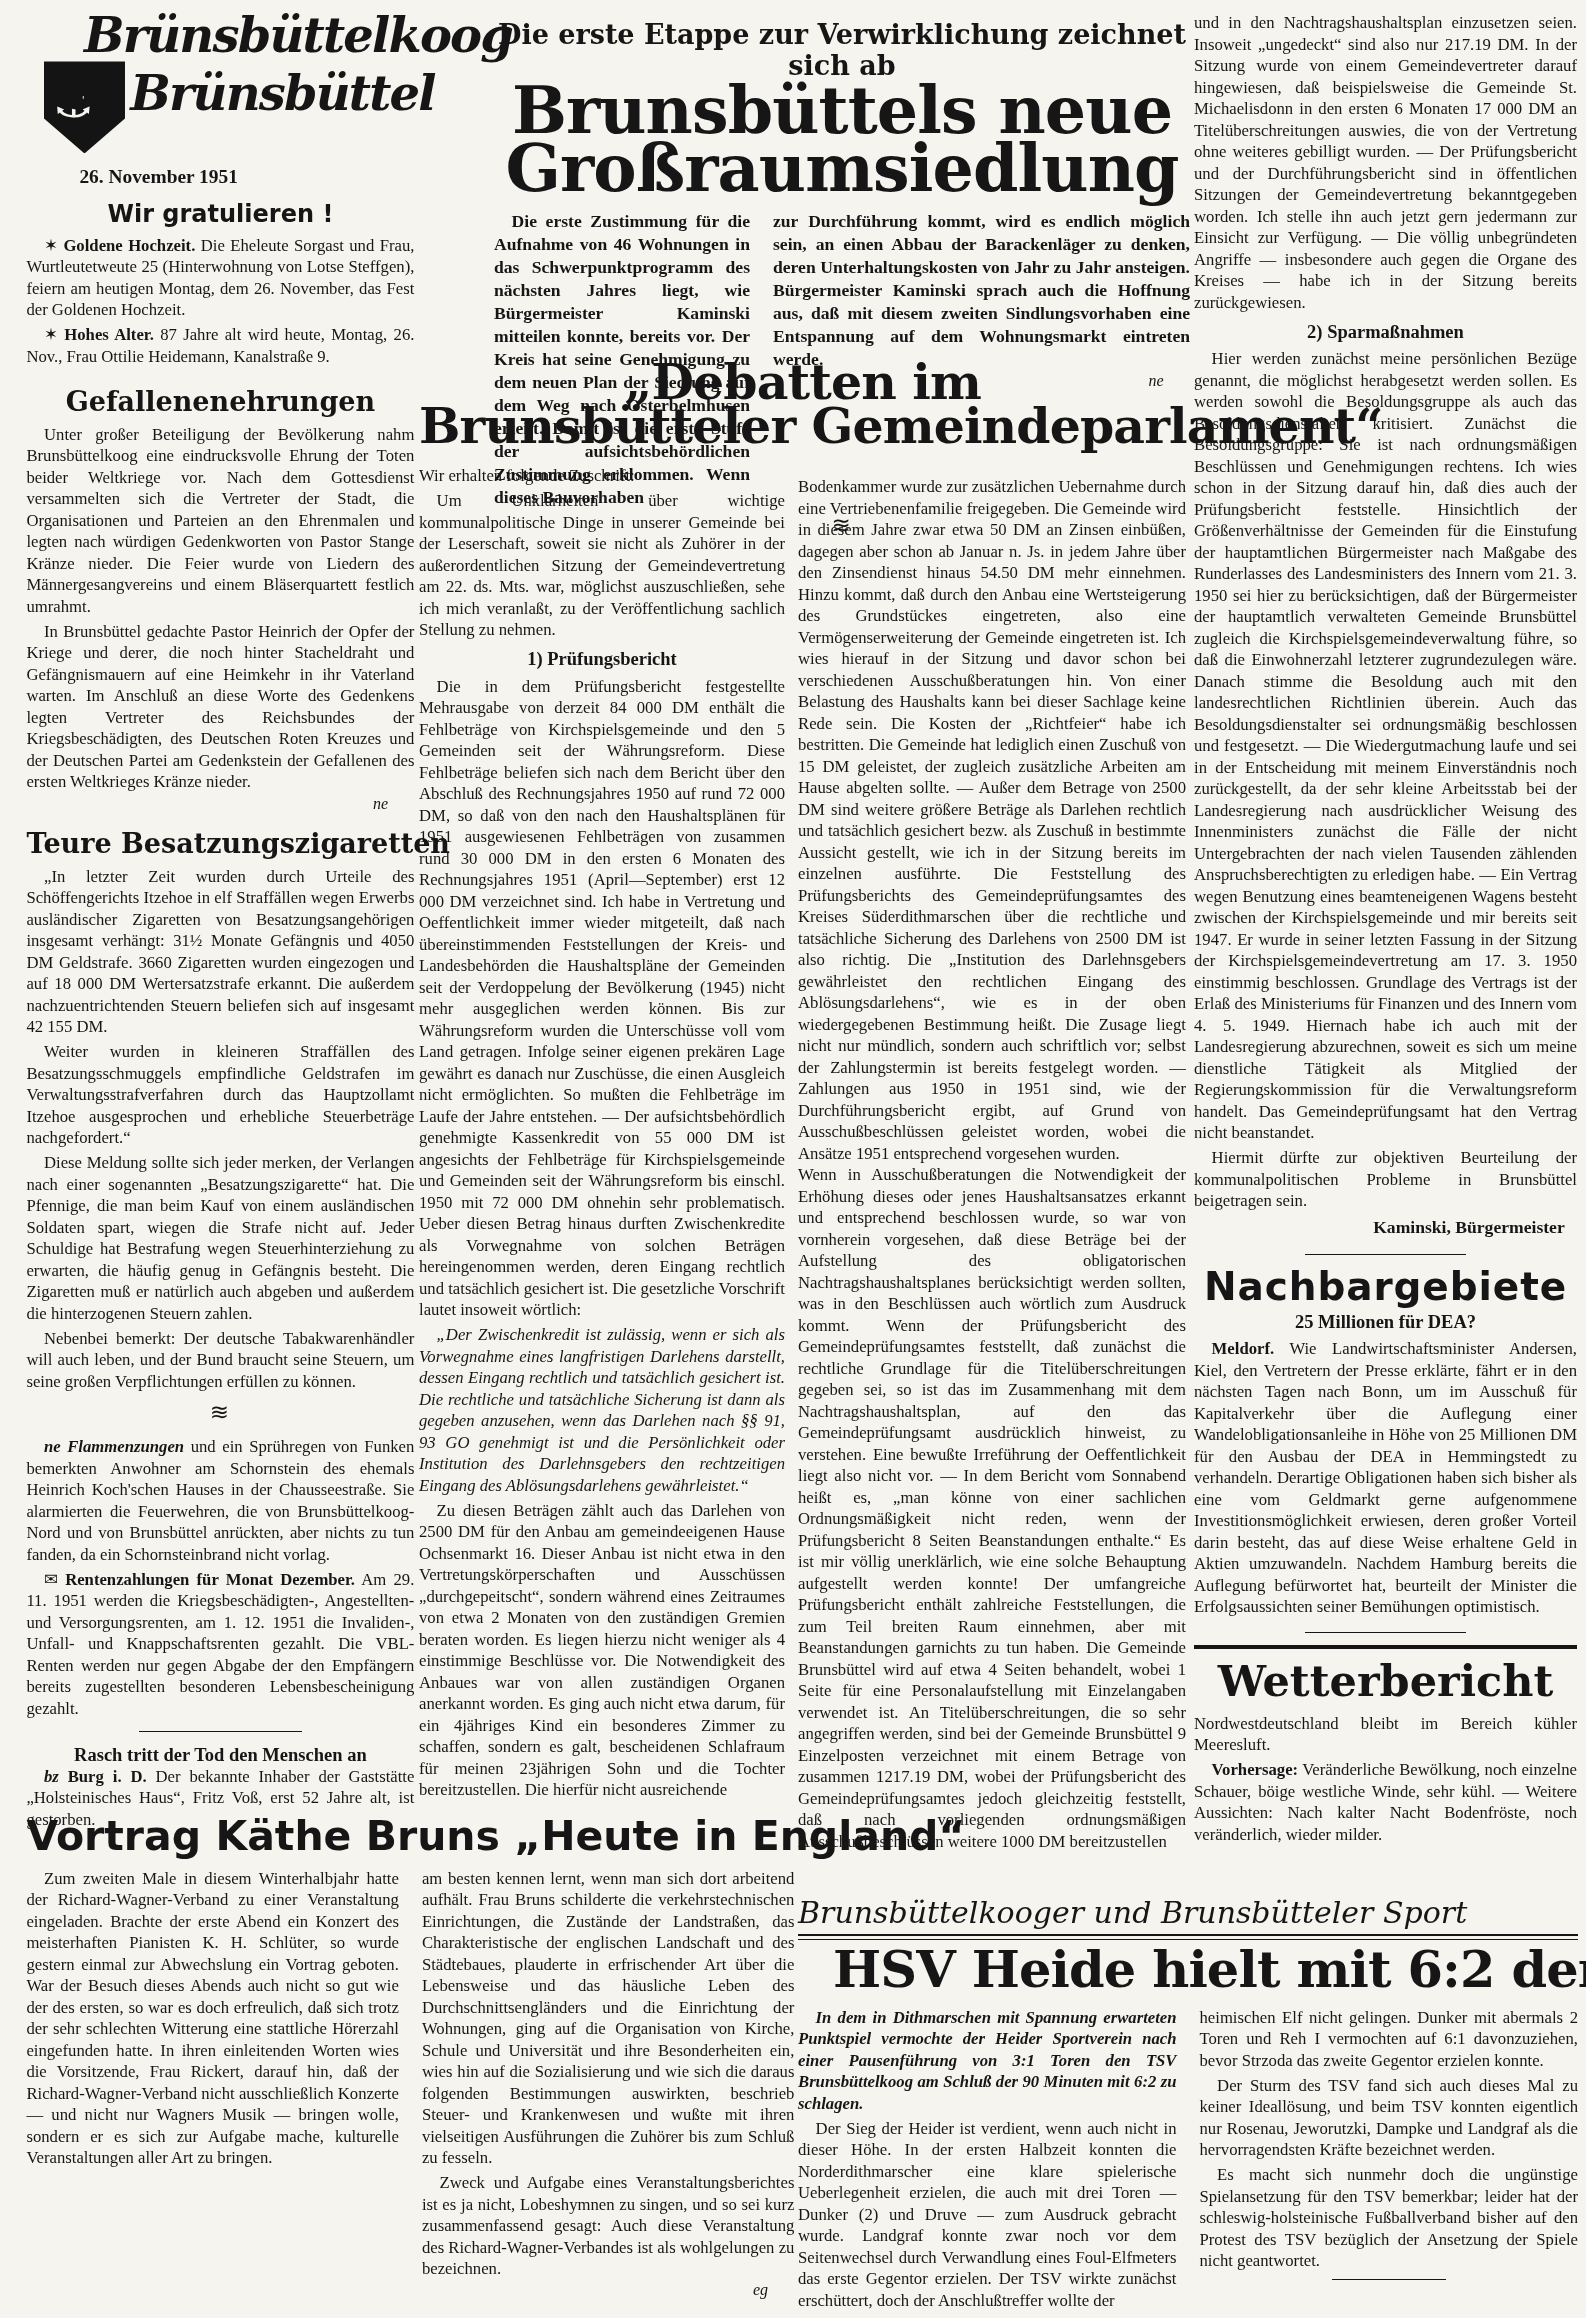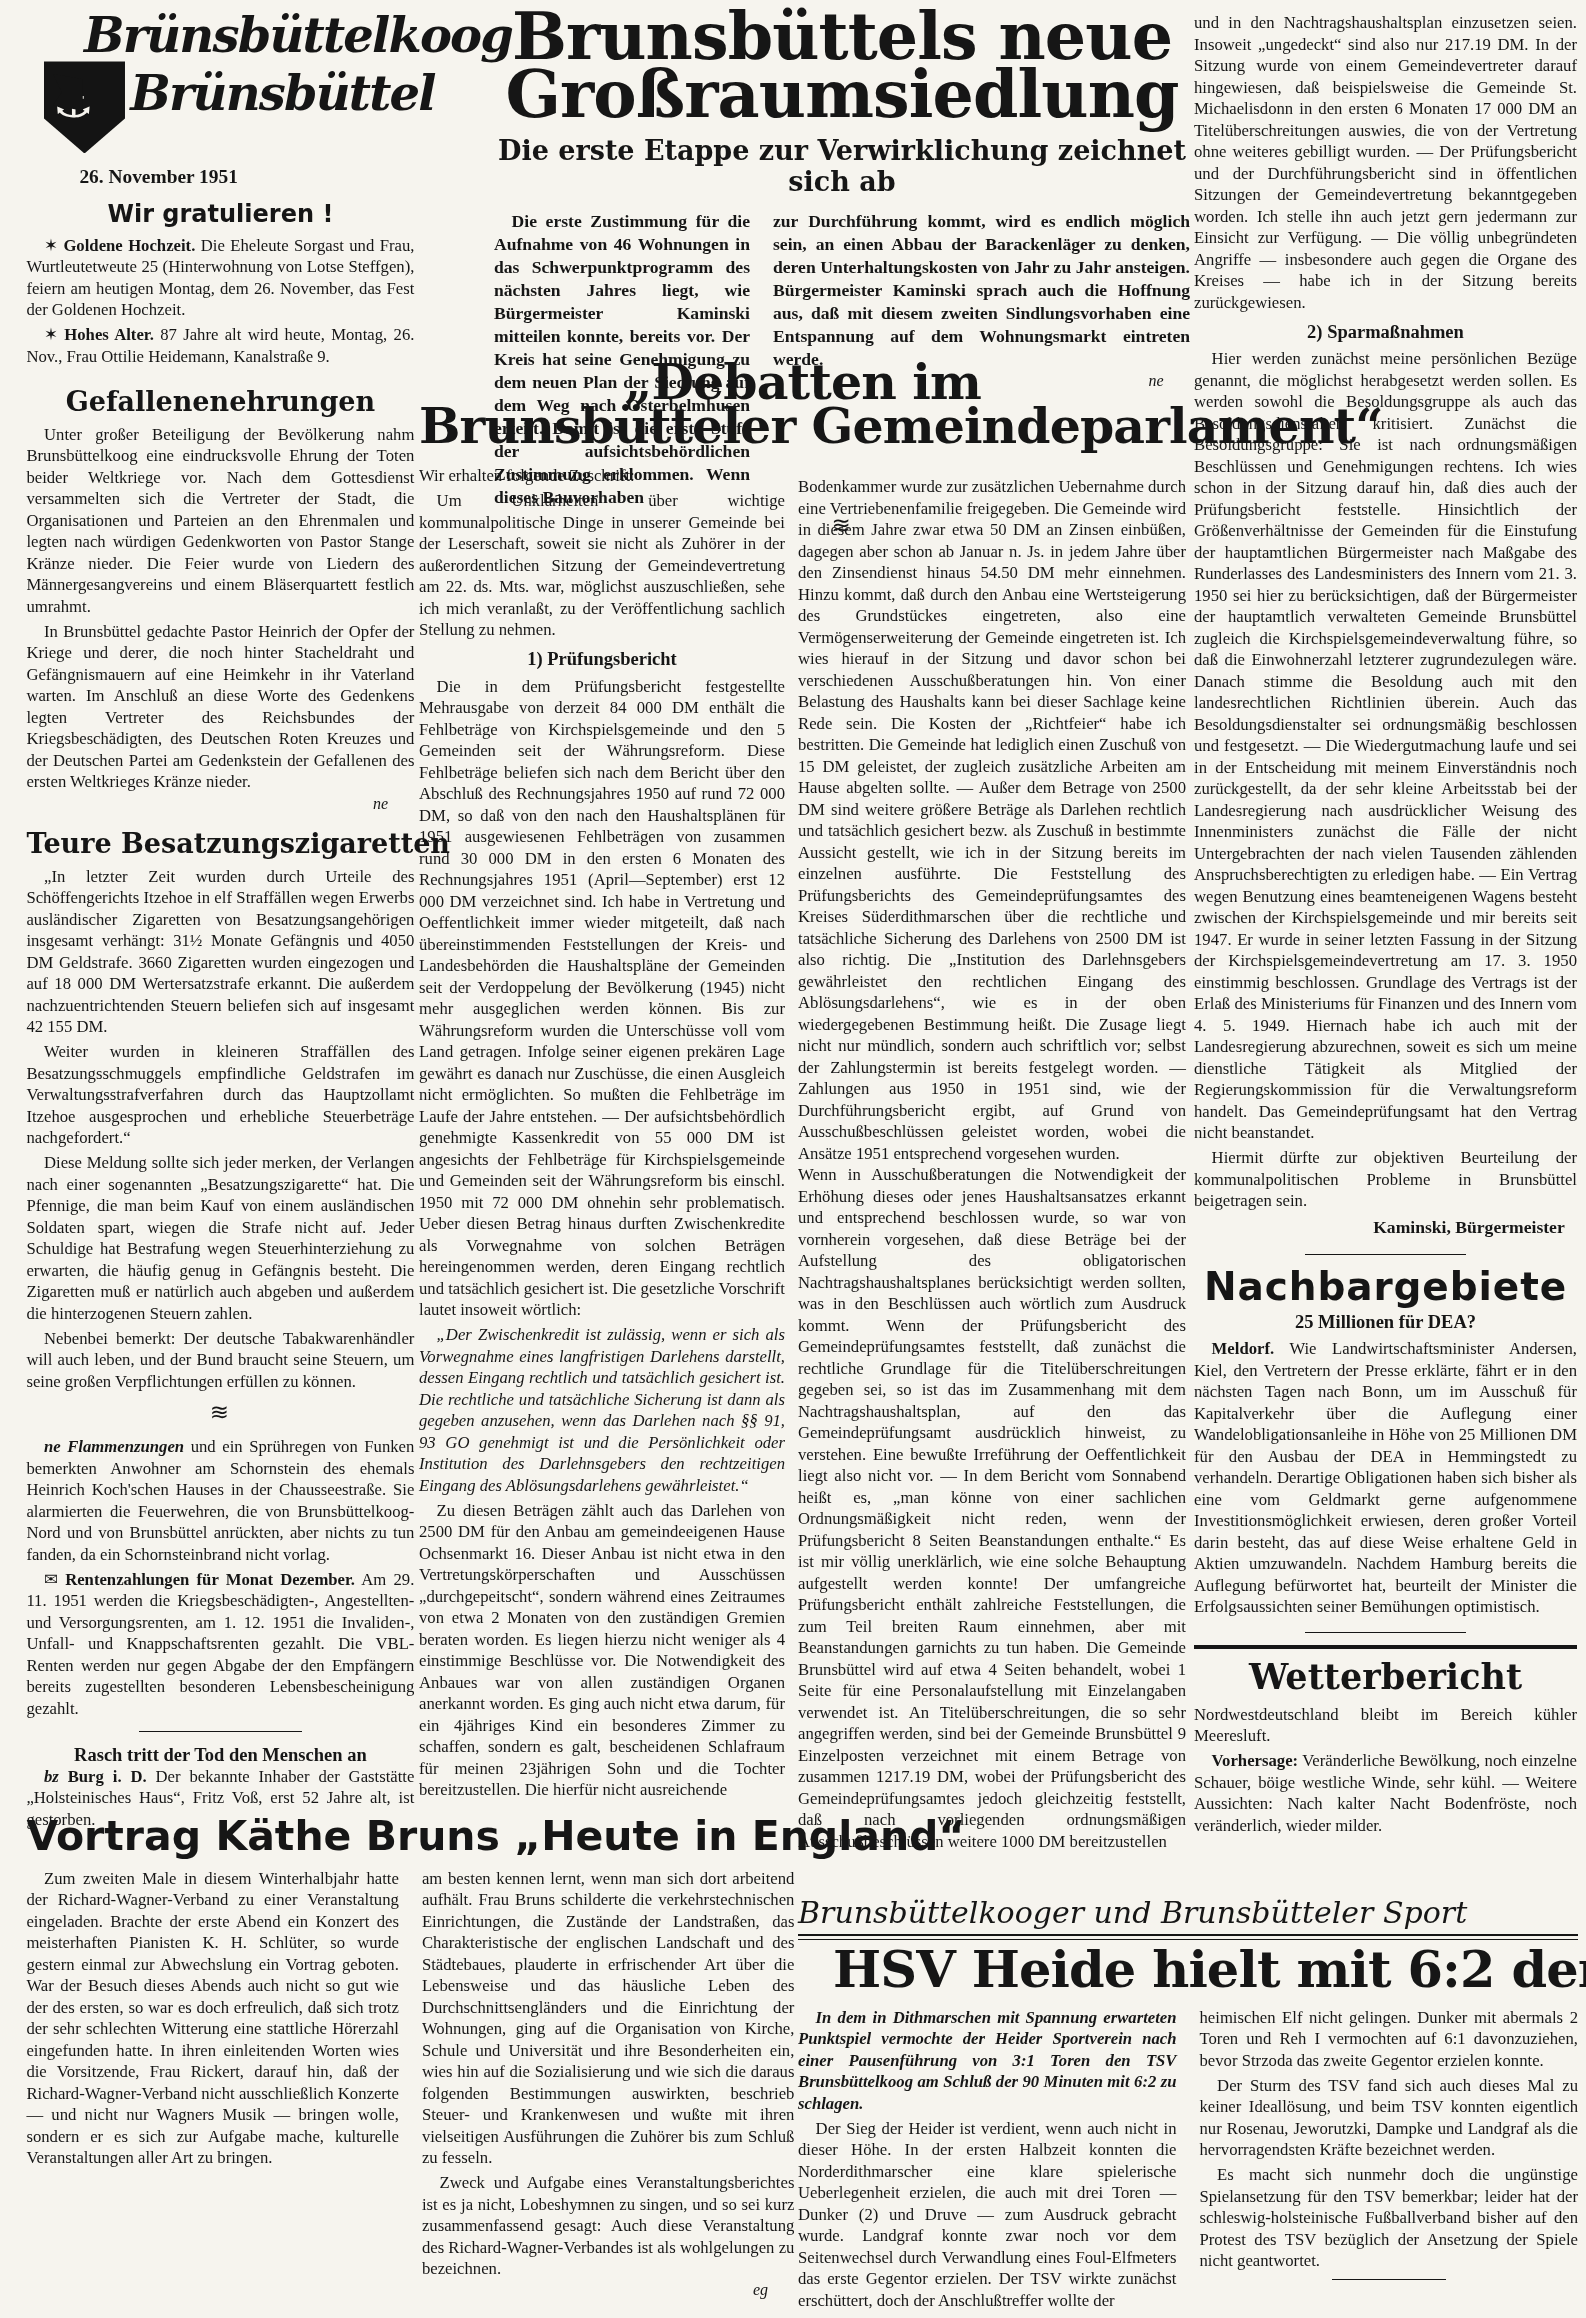--- a/index.html
+++ b/index.html
@@ -35,21 +35,21 @@
   .sub-head{font-size:18.5px;text-align:center;font-weight:bold;margin:8.8px 0 5.3px 0;}
   .main-head{font-size:65px;line-height:58px;text-align:center;letter-spacing:-0.9px;}
   .main-sub{font-size:27px;text-align:center;margin-top:12.3px;}
   .deb-head{font-size:49px;line-height:44px;text-align:center;letter-spacing:-0.9px;}
   .intro-bold .p{font-weight:bold;font-size:17.6px;line-height:23px;}
   .quote{font-style:italic;}
   .kicker{font-family:"DejaVu Serif",serif;font-style:italic;font-weight:normal;font-size:30px;}
   .hsv-head{font-size:51px;line-height:49px;letter-spacing:-0.9px;}
   .vortrag-head{font-size:41px;line-height:42px;letter-spacing:0px;}
   .nach-head{font-size:39px;line-height:39px;text-align:center;letter-spacing:0.9px;}
-  .wetter-head{font-size:35px;text-align:center;}
+  .wetter-head{font-size:43px;text-align:center;}
   .two-col{display:flex;gap:23px;}
   .two-col>div{flex:1;}
   .doublerule{border-top:2.6px solid #161616;border-bottom:0.9px solid #161616;height:3.5px;margin:3.5px 0 5.3px 0;}
 </style>
 </head>
 <body>
 
 <div id="page">
 
   <div class="abs" style="left:26.4px;top:10.6px;width:388px;">
@@ -98,25 +98,25 @@
 
     <div class="rule rule-short"></div>
 
     <div class="center lead" style="font-size:18.5px;margin-top:7px;">Rasch tritt der Tod den Menschen an</div>
     <p class="p">
       <span class="prefix">bz</span><span class="lead"> Burg i. D.</span><span> Der bekannte Inhaber der Gaststätte „Holsteinisches Haus“, Fritz Voß, erst 52 Jahre alt, ist gestorben.</span>
     </p>
   </div>
 
   <div class="abs" style="left:494px;top:7px;width:696px;">
+    <div class="h-serif main-sub">Die erste Etappe zur Verwirklichung zeichnet sich ab</div>
     <div class="h-serif main-head">
       <div>Brunsbüttels neue</div>
       <div>Großraumsiedlung</div>
     </div>
-    <div class="h-serif main-sub">Die erste Etappe zur Verwirklichung zeichnet sich ab</div>
     <div class="two-col intro-bold" style="margin-top:12.3px;">
       <div style="flex:0 0 256px;">
         <p class="p p-first" style="text-indent:17.6px;">Die erste Zustimmung für die Aufnahme von 46 Wohnungen in das Schwerpunktprogramm des nächsten Jahres liegt, wie Bürgermeister Kaminski mitteilen konnte, bereits vor. Der Kreis hat seine Genehmigung zu dem neuen Plan der Siedlung auf dem Weg nach Osterbelmhusen erteilt. Damit ist die erste Stufe der aufsichtsbehördlichen Zustimmung erklommen. Wenn dieses Bauvorhaben</p>
       </div>
       <div>
         <p class="p p-first">zur Durchführung kommt, wird es endlich möglich sein, an einen Abbau der Barackenläger zu denken, deren Unterhaltungskosten von Jahr zu Jahr ansteigen. Bürgermeister Kaminski sprach auch die Hoffnung aus, daß mit diesem zweiten Sindlungsvorhaben eine Entspannung auf dem Wohnungsmarkt eintreten werde.</p>
         <span class="sig">ne</span>
       </div>
     </div>
     <div class="squiggle" style="margin:1.8px 0 0 0;">≋</div>

